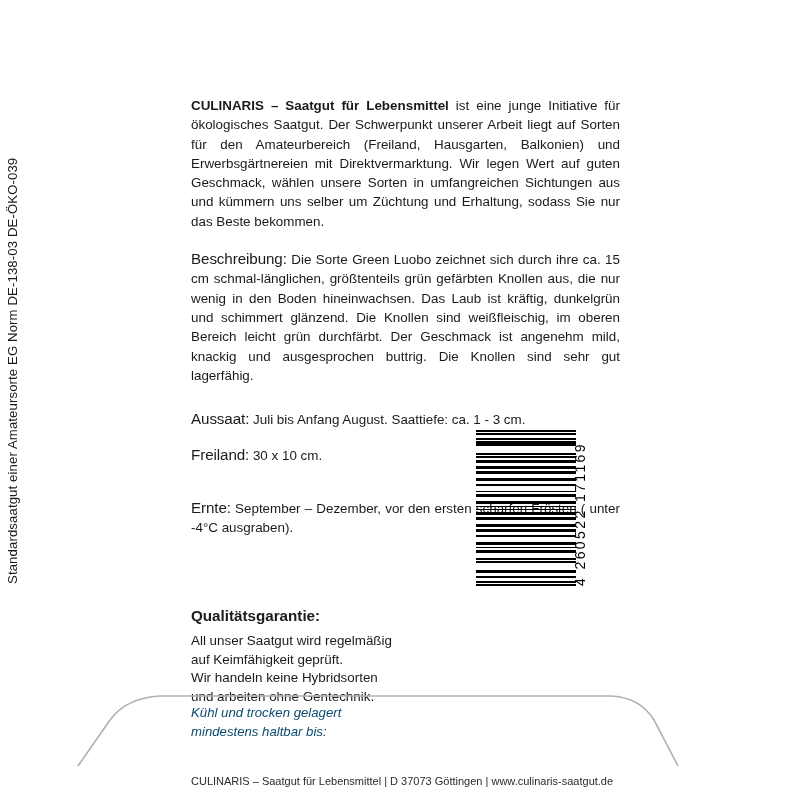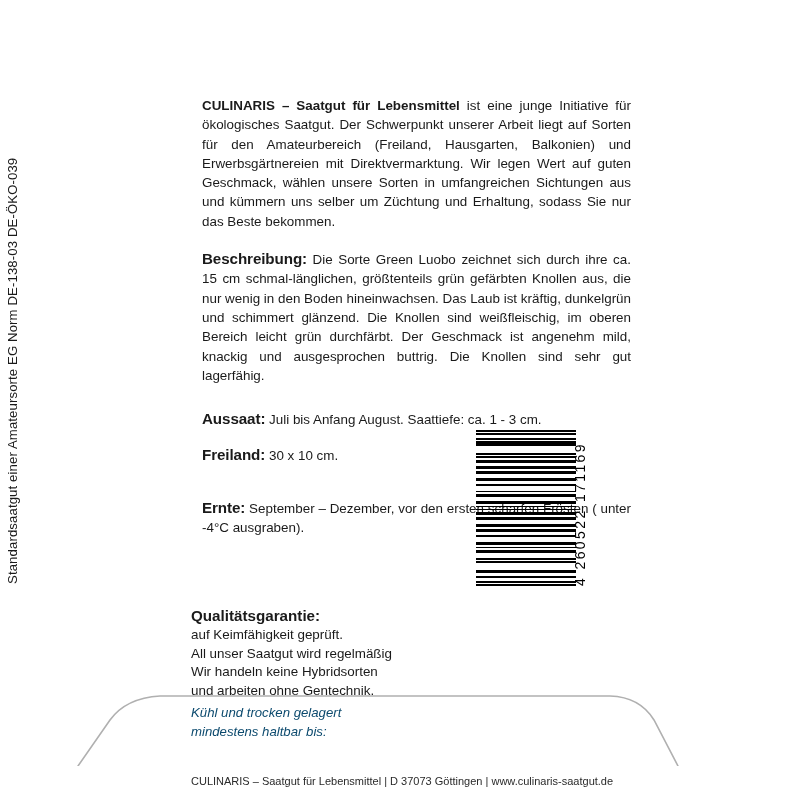--- a/index.html
+++ b/index.html
@@ -30,38 +30,38 @@
     font-size: 13.2px;
     letter-spacing: 0.1px;
     color: #1a1a1a;
     white-space: nowrap;
     line-height: 26px;
   }
 
   
   #content {
     position: absolute;
-    left: 202px;
+    left: 191px;
     top: 96px;
     width: 429px;
   }
 
   .para {
     font-size: 13.4px;
     line-height: 19.3px;
     text-align: justify;
     text-justify: inter-word;
     margin: 0;
     hyphens: none;
   }
   .para .lead { font-weight: bold; }
 
   .block { margin-top: 17px; }
   .block .hd {
-    font-weight: bold;
+    font-weight: normal;
     font-size: 15.2px;
     letter-spacing: -0.1px;
   }
   .block .bd { font-weight: normal; }
 
   
   .narrow { width: 292px; text-align: left; }
 
   #sec-intro { margin-top: 0; }
   #sec-beschreibung { margin-top: 18px; }
@@ -113,21 +113,21 @@
   #sec-qualitaet {
     position: absolute;
     left: 191px;
     top: 607px;
     width: 300px;
   }
   #sec-qualitaet .hd {
     font-weight: bold;
     font-size: 15.2px;
     display: block;
-    margin-bottom: 2px;
+    margin-bottom: 8px;
   }
   #sec-qualitaet .ln {
     display: block;
     font-size: 13.4px;
     line-height: 18.6px;
   }
 
   
   #flap {
     position: absolute;
@@ -216,22 +216,22 @@
         <i style="top: 139.579px; height: 3.28421px;"></i>
         <i style="top: 146.147px; height: 1.64211px;"></i>
         <i style="top: 151.074px; height: 1.64211px;"></i>
         <i style="top: 154.358px; height: 1.64211px;"></i>
       </div>
     <div id="barcode-digits">4 260522 171169</div>
   </div>
 
   <div id="sec-qualitaet">
     <span class="hd">Qualitätsgarantie:</span>
+    <span class="ln">All unser Saatgut wird regelmäßig</span>
     <span class="ln">auf Keimfähigkeit geprüft.</span>
-    <span class="ln">All unser Saatgut wird regelmäßig</span>
     <span class="ln">Wir handeln keine Hybridsorten</span>
     <span class="ln">und arbeiten ohne Gentechnik.</span>
   </div>
 
   <svg id="flap" viewBox="0 0 800 90" preserveAspectRatio="none">
     <path d="M 78 90 L 110 44 Q 126 22 160 20 L 610 20 Q 640 21 654 44 L 678 90" fill="none" stroke="#b0b0b0" stroke-width="1.6" stroke-linecap="round"></path>
   </svg>
 
   <div id="storage">
     <span>Kühl und trocken gelagert</span>

